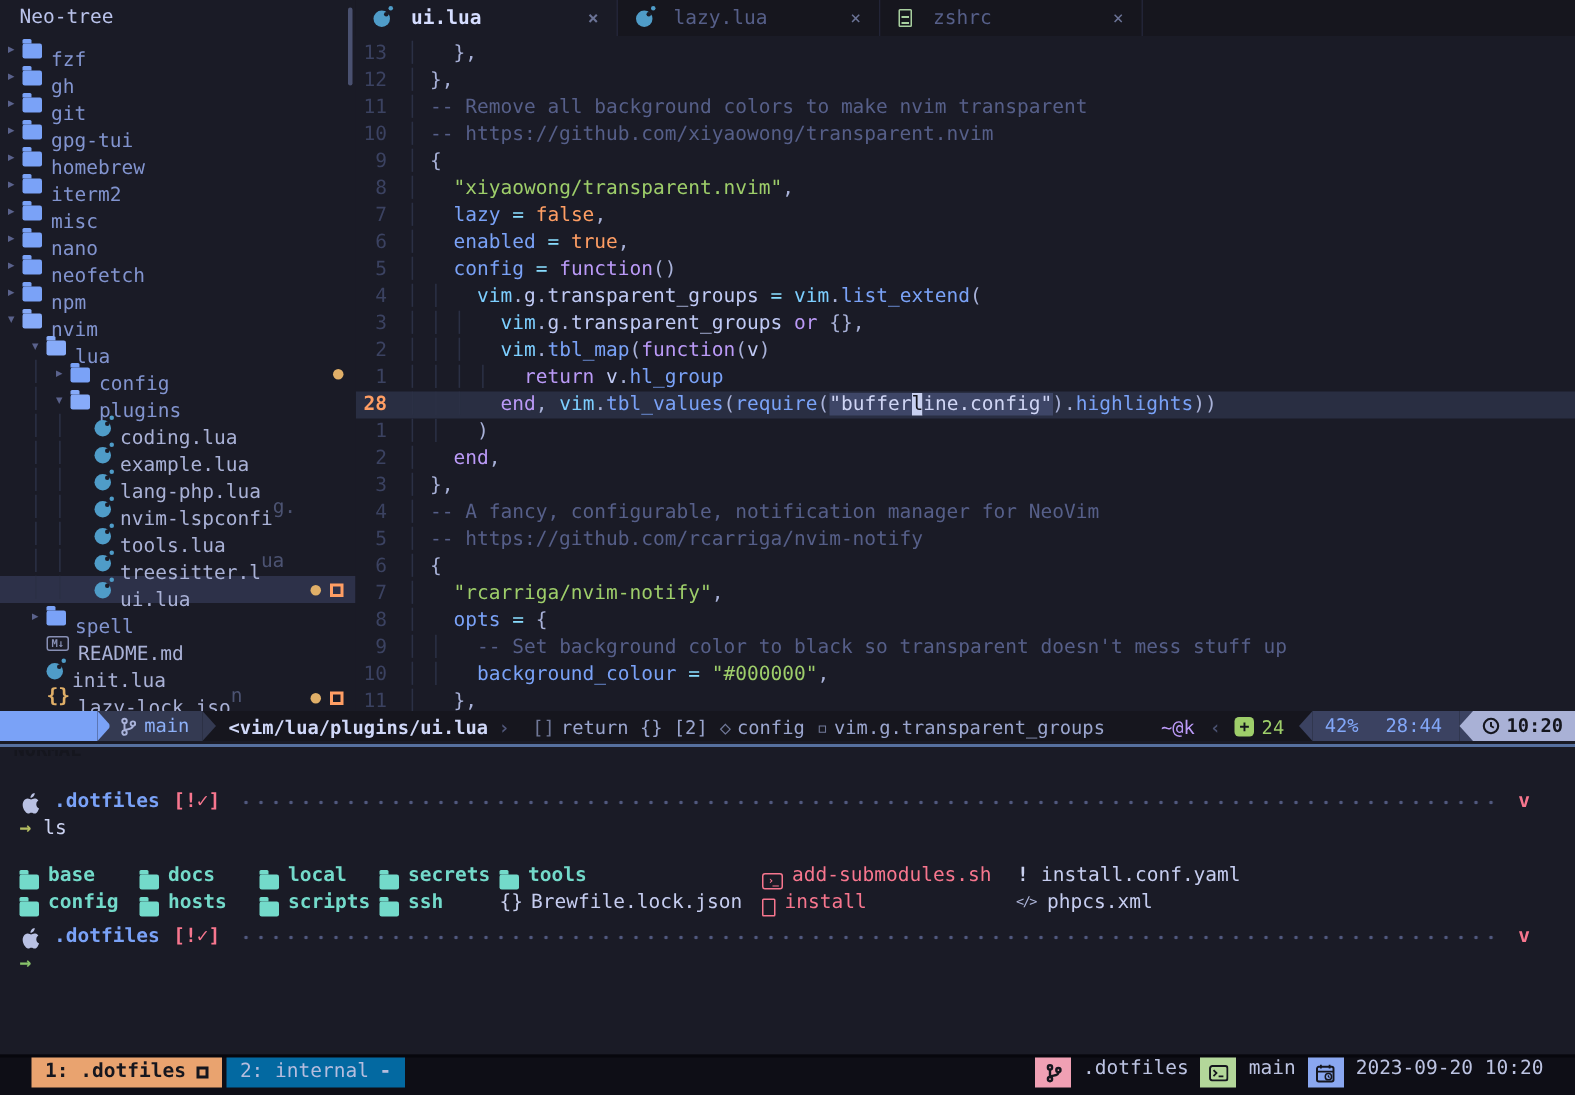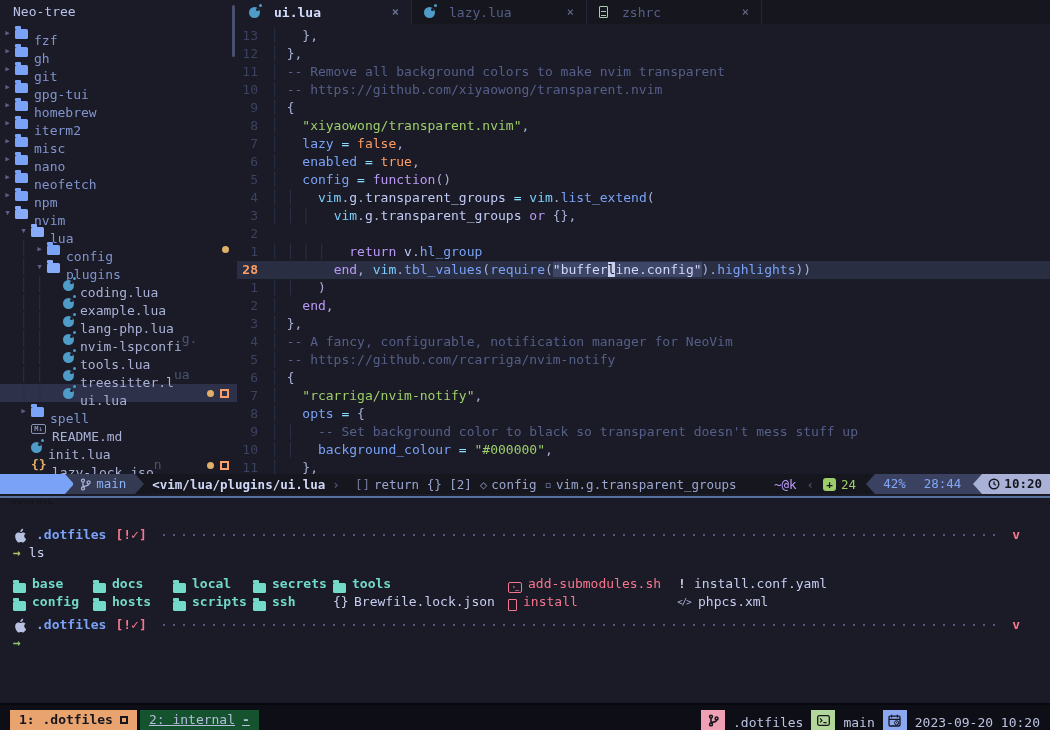--- a/index.html
+++ b/index.html
@@ -101,24 +101,24 @@
 .p-end{color:var(--red);font-weight:bold;margin-right:30px;}
 .arrow1{color:#b4bd62;font-weight:bold;}
 .arrow2{color:#88c36a;font-weight:bold;}
 .sh-cmd{color:#ccd3f2;margin-left:8px;}
 .ls-entry{position:absolute;top:13px;display:flex;align-items:flex-end;}
 .ls-teal{color:var(--teal);font-weight:bold;}
 .ls-red{color:var(--red);}
 .ls-fg{color:#c6cdf0;}
 
 
-#tmuxbar{height:27px;background:#0e0e16;border-top:2px solid #07070d;display:flex;align-items:flex-end;padding:0 10px;flex:none;white-space:nowrap;}
+#tmuxbar{height:27px;background:#0e0e16;border-top:2px solid #07070d;display:flex;align-items:flex-start;padding:0 21px;flex:none;white-space:nowrap;}
 .tw{height:20px;line-height:20px;padding:0 9px;display:flex;align-items:center;gap:7px;margin-right:3px;}
 .tw.active{background:#e9a36f;color:#15161e;font-weight:bold;}
-.tw.inactive{background:#14532d;color:#b6bdde;text-decoration:underline;}
+.tw.inactive{background:#0369a1;color:#b6bdde;}
 .tw-flag-square{width:8px;height:8px;border:2px solid #15161e;}
 .tw-flag-dash{font-weight:bold;}
 .tmux-flex{flex:1;}
 .badge{width:24px;height:20px;display:flex;align-items:center;justify-content:center;margin:0 8px;flex:none;}
 .badge.pink{background:#f0a0b4;}
 .badge.greenb{background:#b3d79a;}
 .badge.blueb{background:#8aa7f0;}
 .tmux-txt{color:#bcc3e2;}
 </style>
 </head>
@@ -325,21 +325,21 @@
           <div class="crow"><span class="num">12</span><span class="txt"><span class="c-g">│ </span><span class="c-pu">},</span></span></div>
           <div class="crow"><span class="num">11</span><span class="txt"><span class="c-g">│ </span><span class="c-cm">-- Remove all background colors to make nvim transparent</span></span></div>
           <div class="crow"><span class="num">10</span><span class="txt"><span class="c-g">│ </span><span class="c-cm">-- https://github.com/xiyaowong/transparent.nvim</span></span></div>
           <div class="crow"><span class="num">9</span><span class="txt"><span class="c-g">│ </span><span class="c-pu">{</span></span></div>
           <div class="crow"><span class="num">8</span><span class="txt"><span class="c-g">│   </span><span class="c-st">"xiyaowong/transparent.nvim"</span><span class="c-pu">,</span></span></div>
           <div class="crow"><span class="num">7</span><span class="txt"><span class="c-g">│   </span><span class="c-fld">lazy</span><span class="c-op"> = </span><span class="c-bo">false</span><span class="c-pu">,</span></span></div>
           <div class="crow"><span class="num">6</span><span class="txt"><span class="c-g">│   </span><span class="c-fld">enabled</span><span class="c-op"> = </span><span class="c-bo">true</span><span class="c-pu">,</span></span></div>
           <div class="crow"><span class="num">5</span><span class="txt"><span class="c-g">│   </span><span class="c-fld">config</span><span class="c-op"> = </span><span class="c-kw">function</span><span class="c-pu">()</span></span></div>
           <div class="crow"><span class="num">4</span><span class="txt"><span class="c-g">│ │   </span><span class="c-vb">vim</span><span class="c-pu">.</span><span class="c-var">g</span><span class="c-pu">.</span><span class="c-var">transparent_groups</span><span class="c-op"> = </span><span class="c-vb">vim</span><span class="c-pu">.</span><span class="c-fn">list_extend</span><span class="c-pu">(</span></span></div>
           <div class="crow"><span class="num">3</span><span class="txt"><span class="c-g">│ │ │   </span><span class="c-vb">vim</span><span class="c-pu">.</span><span class="c-var">g</span><span class="c-pu">.</span><span class="c-var">transparent_groups</span><span class="c-kw"> or </span><span class="c-pu">{},</span></span></div>
-          <div class="crow"><span class="num">2</span></div>
+          <div class="crow"><span class="num">2</span><span class="txt"><span class="c-g">│ │ │   </span><span class="c-vb">vim</span><span class="c-pu">.</span><span class="c-fn">tbl_map</span><span class="c-pu">(</span><span class="c-kw">function</span><span class="c-pu">(</span><span class="c-var">v</span><span class="c-pu">)</span></span></div>
           <div class="crow"><span class="num">1</span><span class="txt"><span class="c-g">│ │ │ │   </span><span class="c-kw">return</span><span class="c-var"> v</span><span class="c-pu">.</span><span class="c-fld">hl_group</span></span></div>
           <div class="crow cur"><span class="num">28</span><span class="txt"><span class="c-g">│ │ │   </span><span class="c-kw">end</span><span class="c-pu">, </span><span class="c-vb">vim</span><span class="c-pu">.</span><span class="c-fn">tbl_values</span><span class="c-pu">(</span><span class="c-fn">require</span><span class="c-pu">(</span><span class="c-se">"buffer</span><span class="c-cu">l</span><span class="c-se">ine.config"</span><span class="c-pu">).</span><span class="c-fld">highlights</span><span class="c-pu">))</span></span></div>
           <div class="crow"><span class="num">1</span><span class="txt"><span class="c-g">│ │   </span><span class="c-pu">)</span></span></div>
           <div class="crow"><span class="num">2</span><span class="txt"><span class="c-g">│   </span><span class="c-kw">end</span><span class="c-pu">,</span></span></div>
           <div class="crow"><span class="num">3</span><span class="txt"><span class="c-g">│ </span><span class="c-pu">},</span></span></div>
           <div class="crow"><span class="num">4</span><span class="txt"><span class="c-g">│ </span><span class="c-cm">-- A fancy, configurable, notification manager for NeoVim</span></span></div>
           <div class="crow"><span class="num">5</span><span class="txt"><span class="c-g">│ </span><span class="c-cm">-- https://github.com/rcarriga/nvim-notify</span></span></div>
           <div class="crow"><span class="num">6</span><span class="txt"><span class="c-g">│ </span><span class="c-pu">{</span></span></div>
           <div class="crow"><span class="num">7</span><span class="txt"><span class="c-g">│   </span><span class="c-st">"rcarriga/nvim-notify"</span><span class="c-pu">,</span></span></div>
           <div class="crow"><span class="num">8</span><span class="txt"><span class="c-g">│   </span><span class="c-fld">opts</span><span class="c-op"> = </span><span class="c-pu">{</span></span></div>

